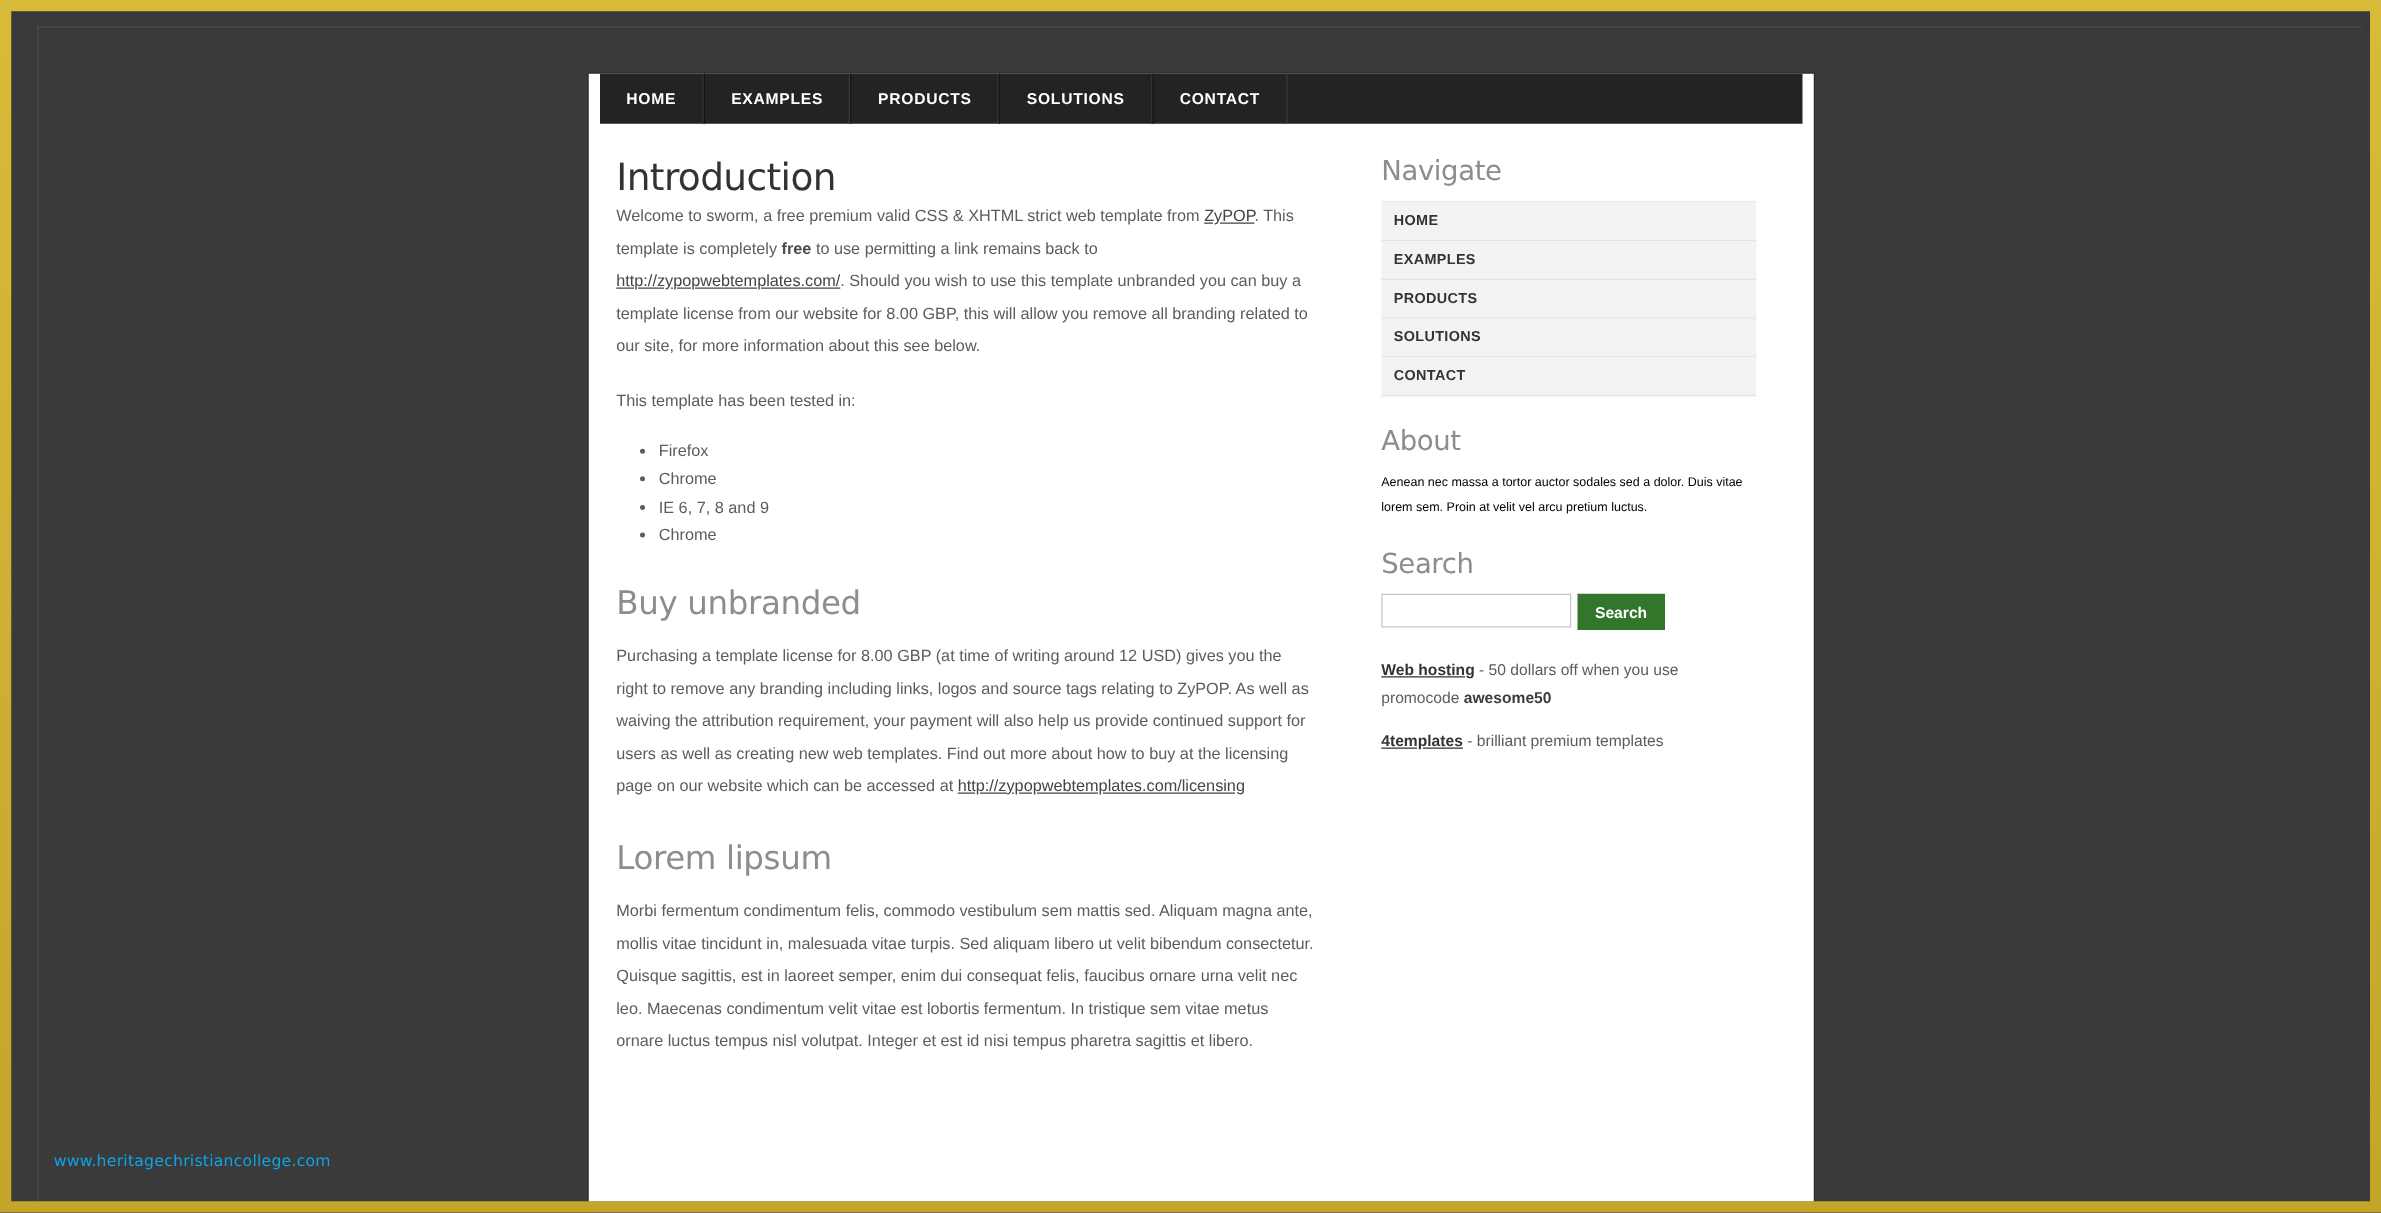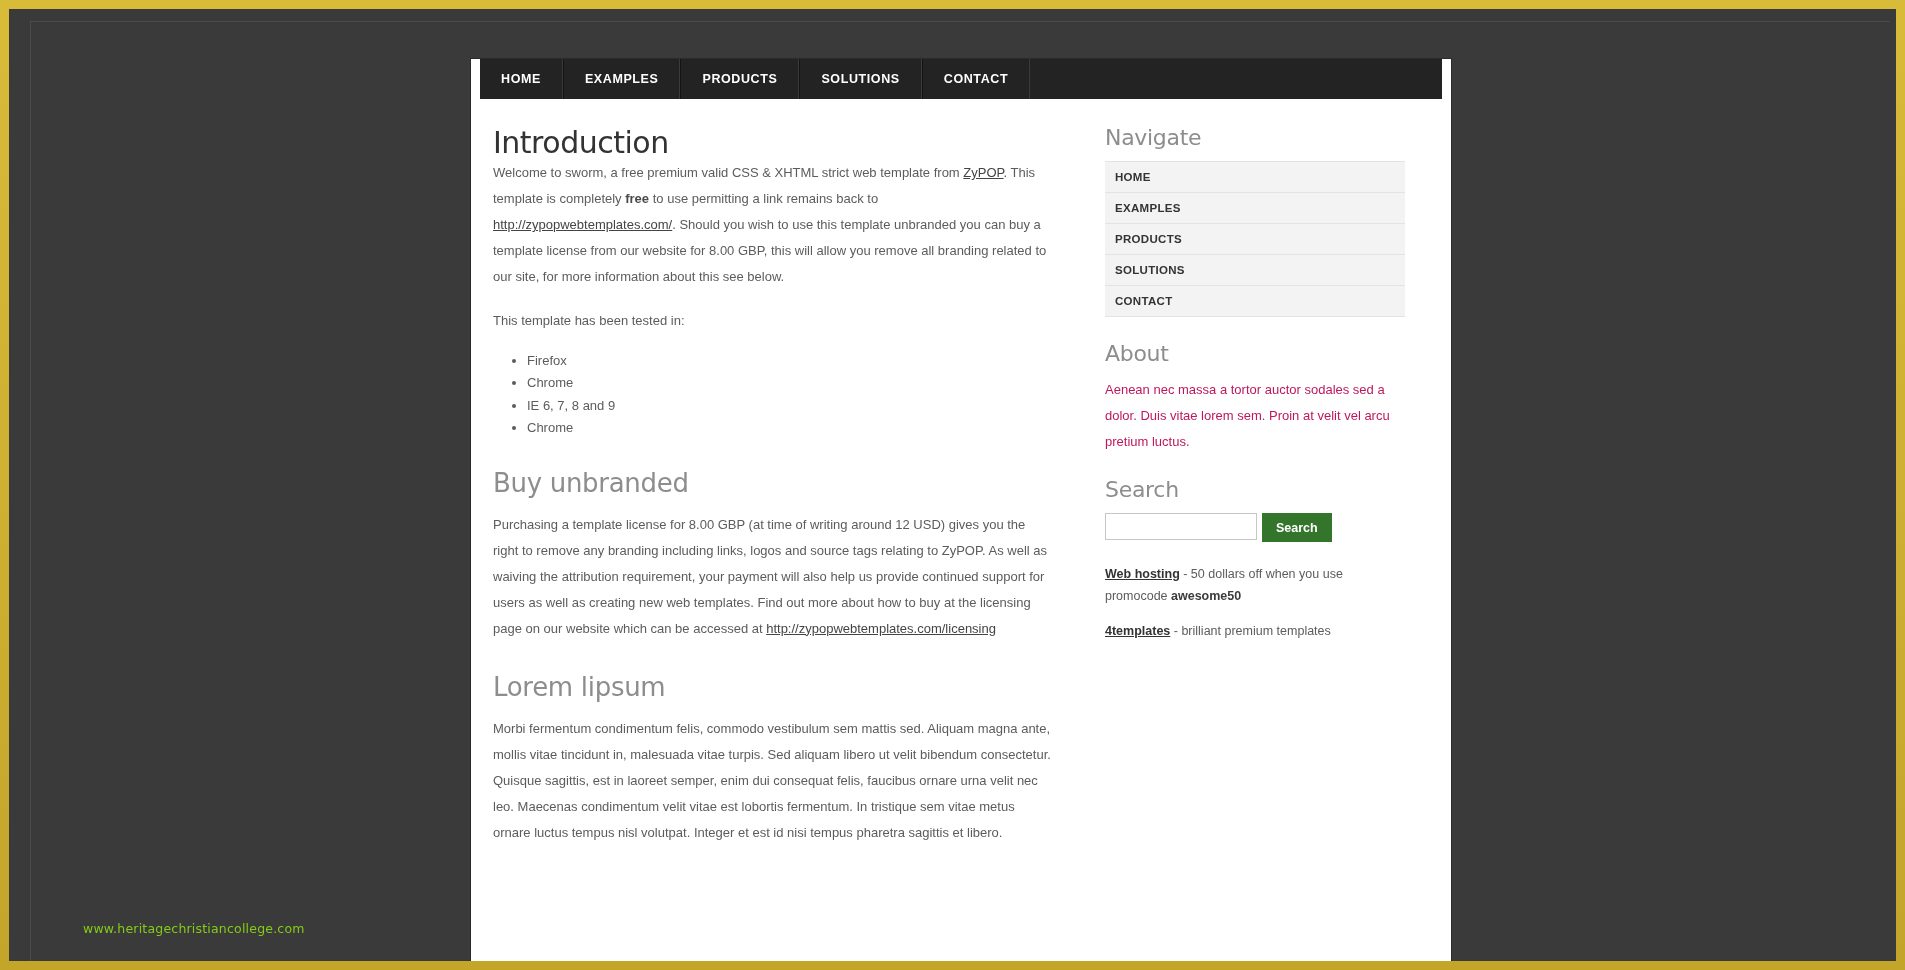--- a/index.html
+++ b/index.html
@@ -39,26 +39,25 @@
     width: 1860px; height: 940px;
     border-left: 1px solid #4b4b4b;
     border-top: 1px solid #4b4b4b;
   }
 
   
   #watermark {
     position: absolute;
     left: 34px;
     top: 912px;
-    color: #84cc16;
+    color: #0ea5e9;
     font-size: 12.5px;
     letter-spacing: .2px;
     font-family: "DejaVu Sans", sans-serif;
     white-space: nowrap;
-    margin-left: 40px;
   }
 
   
   #page {
     position: absolute;
     left: 462px;
     top: 50px;
     width: 980px;
     height: 910px;
     background: #ffffff;
@@ -199,22 +198,22 @@
     background: #f3f3f3;
     border-bottom: 1px solid #e3e3e3;
     padding: 9px 9px 9px 10px;
     font-size: 11.5px;
     font-weight: bold;
     color: #333333;
     letter-spacing: .3px;
     cursor: pointer;
   }
   p.side-text {
-    font-size: 13px;
-    color: #be185d;
+    font-size: 10px;
+    color: #000000;
     line-height: 2.0;
   }
 
   .search-row {
     display: flex;
     align-items: stretch;
     margin-top: 6px;
   }
   .search-input {
     width: 152px;

